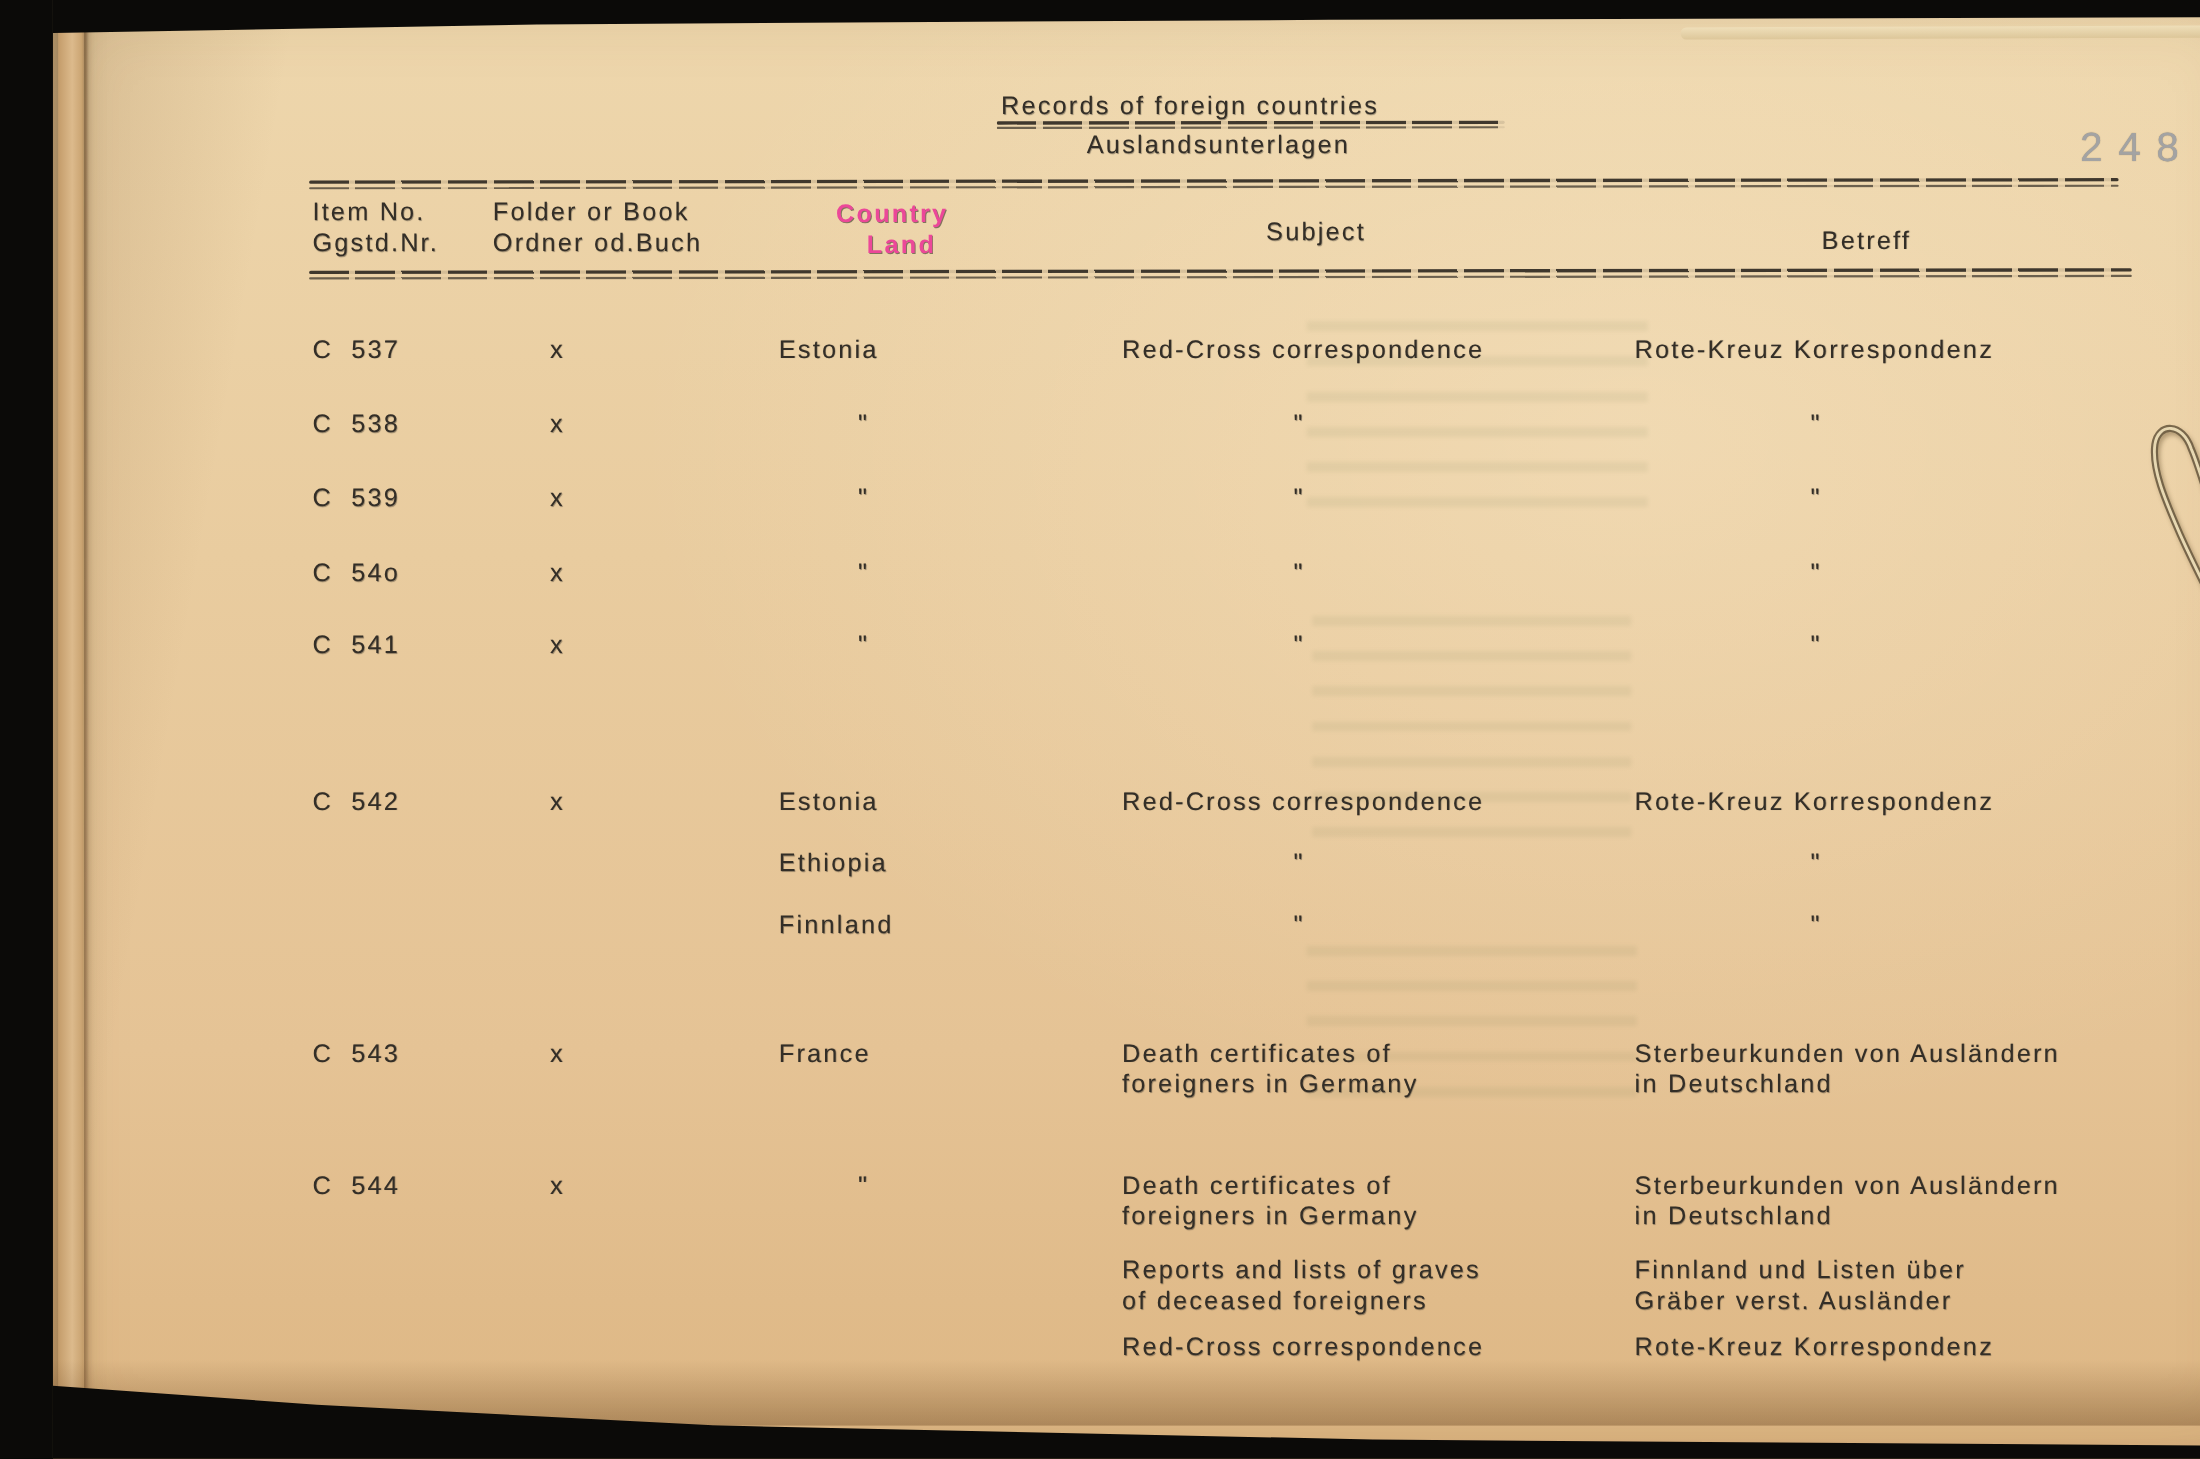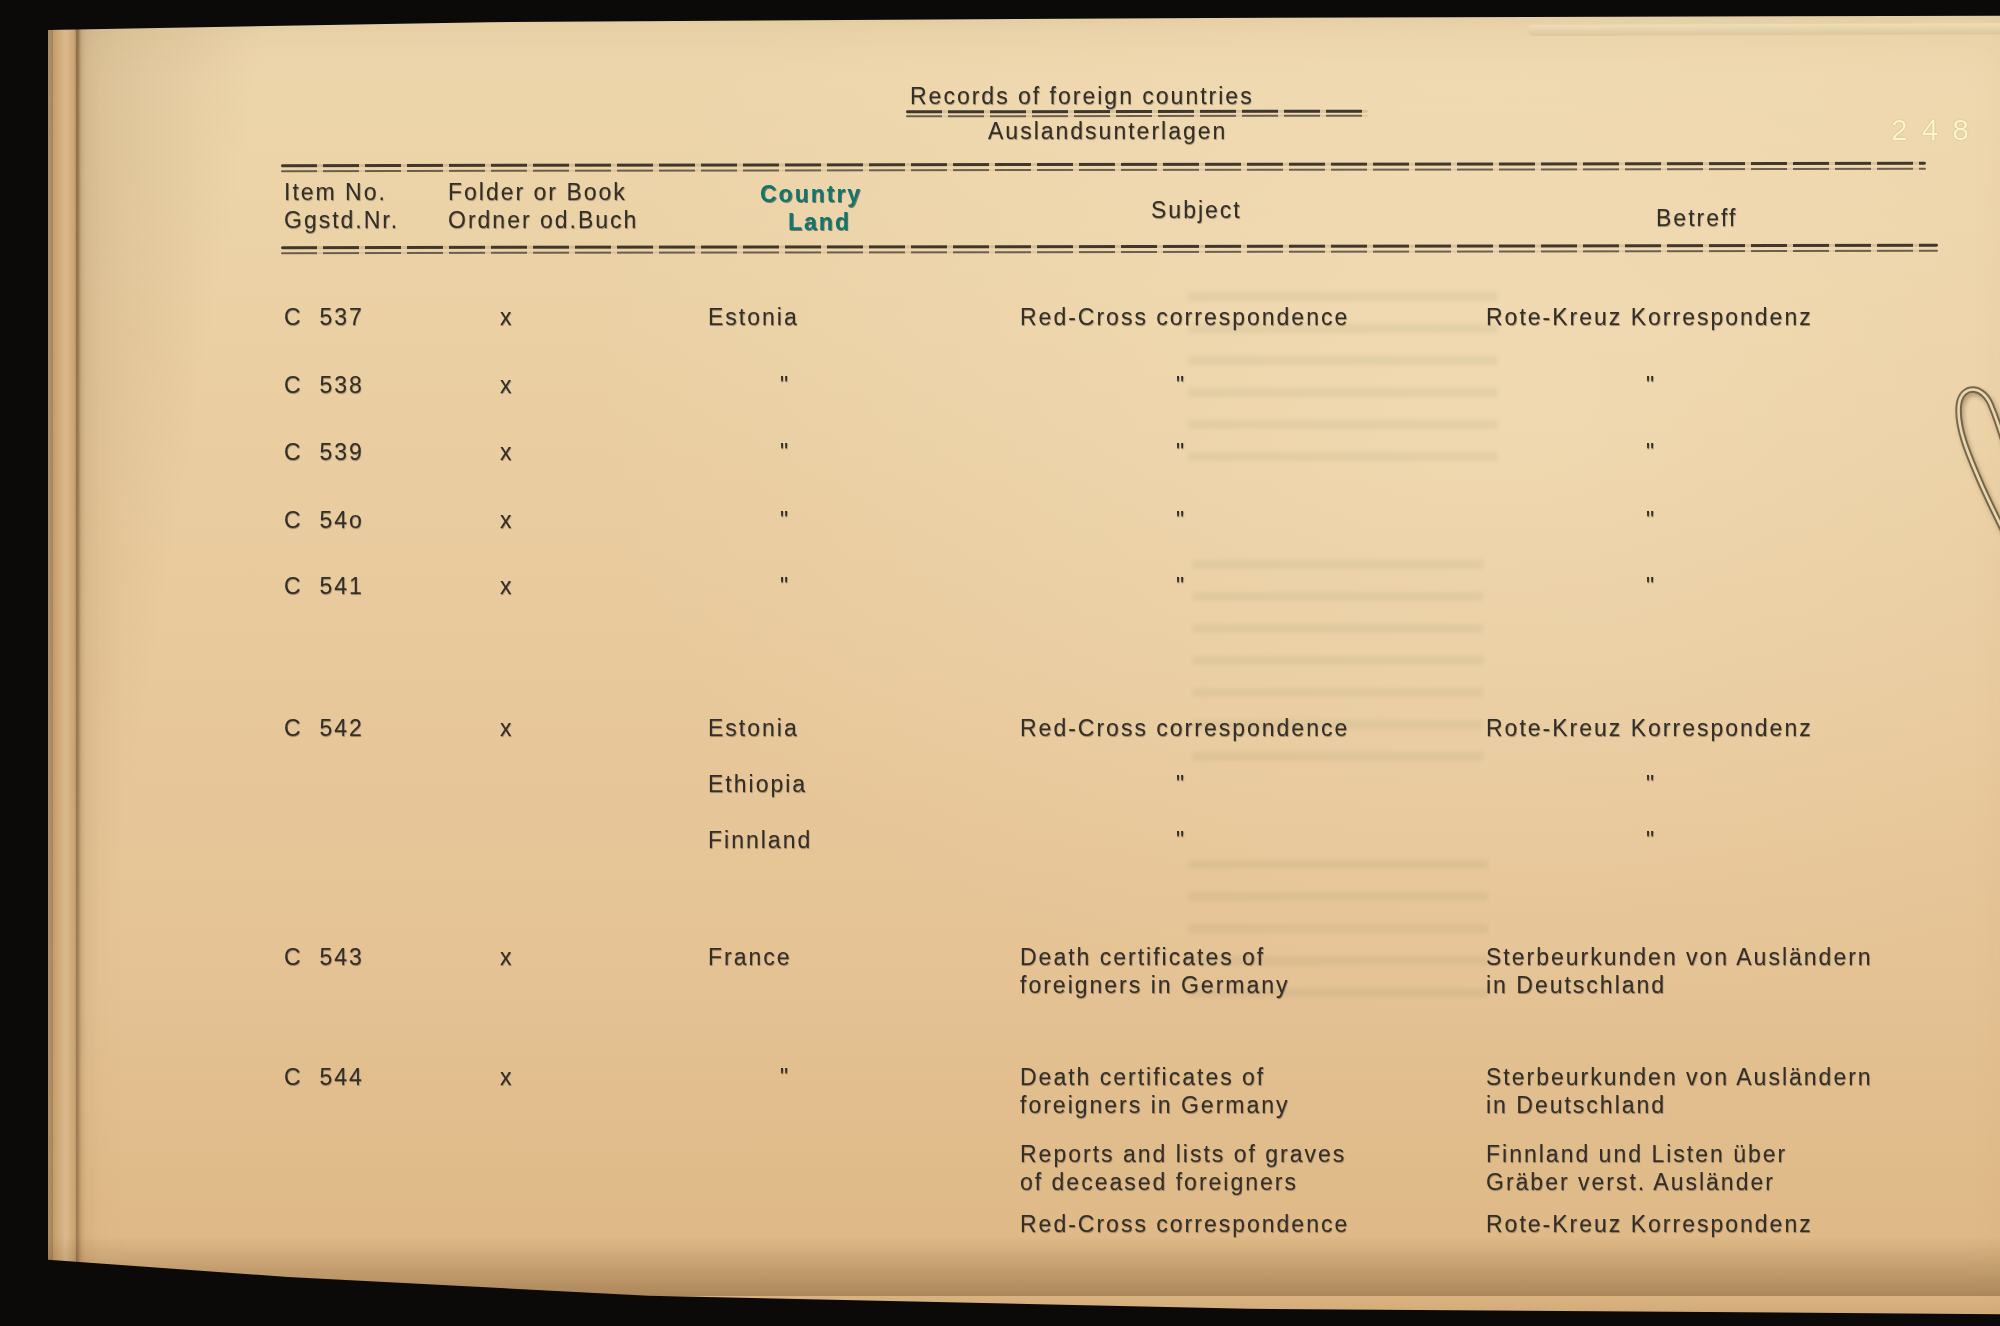--- a/index.html
+++ b/index.html
@@ -44,29 +44,29 @@
   .bottom-black {
     position:absolute; left:0; width:2000px; bottom:0; height:72px; background:#0b0a08;
     clip-path:polygon(0 8%, 12% 32%, 30% 58%, 60% 76%, 100% 84%, 100% 100%, 0 100%);
   }
   
   .t {
     position:absolute; font-size:23px; line-height:28px; letter-spacing:2px;
     color:#332e27; white-space:pre;
     text-shadow:0.6px 0.8px 0.7px rgba(51,46,39,0.45);
   }
-  .bold { font-weight:bold; color:#0f766e; text-shadow:0.9px 0.8px 0.6px rgba(41,36,30,0.55); }
+  .bold { font-weight:bold; color:#ec4899; text-shadow:0.9px 0.8px 0.6px rgba(41,36,30,0.55); }
   .rule {
     position:absolute; height:3px; border-radius:2px; transform:rotate(-0.08deg);
     background:repeating-linear-gradient(90deg,
       rgba(48,42,34,0.92) 0 36px, rgba(48,42,34,0.12) 36px 42px);
   }
   .rule.thin { height:2px; opacity:0.75; }
   .page-number {
-    position:absolute; font-size:30px; letter-spacing:14px; color:#fef9c3;
+    position:absolute; font-size:37px; letter-spacing:14px; color:#a3a3a3;
     text-shadow:0 0 1px rgba(93,86,75,0.6);
   }
   .bleed {
     position:absolute; opacity:0.08; filter:blur(2px);
     background:repeating-linear-gradient(180deg, #5c6b3f 0 9px, rgba(0,0,0,0) 9px 32px);
   }
   .clip-svg { position:absolute; left:1898px; top:330px; filter:drop-shadow(2px 3px 2px rgba(60,40,10,0.35)); }
 </style>
 </head>
 <body>

